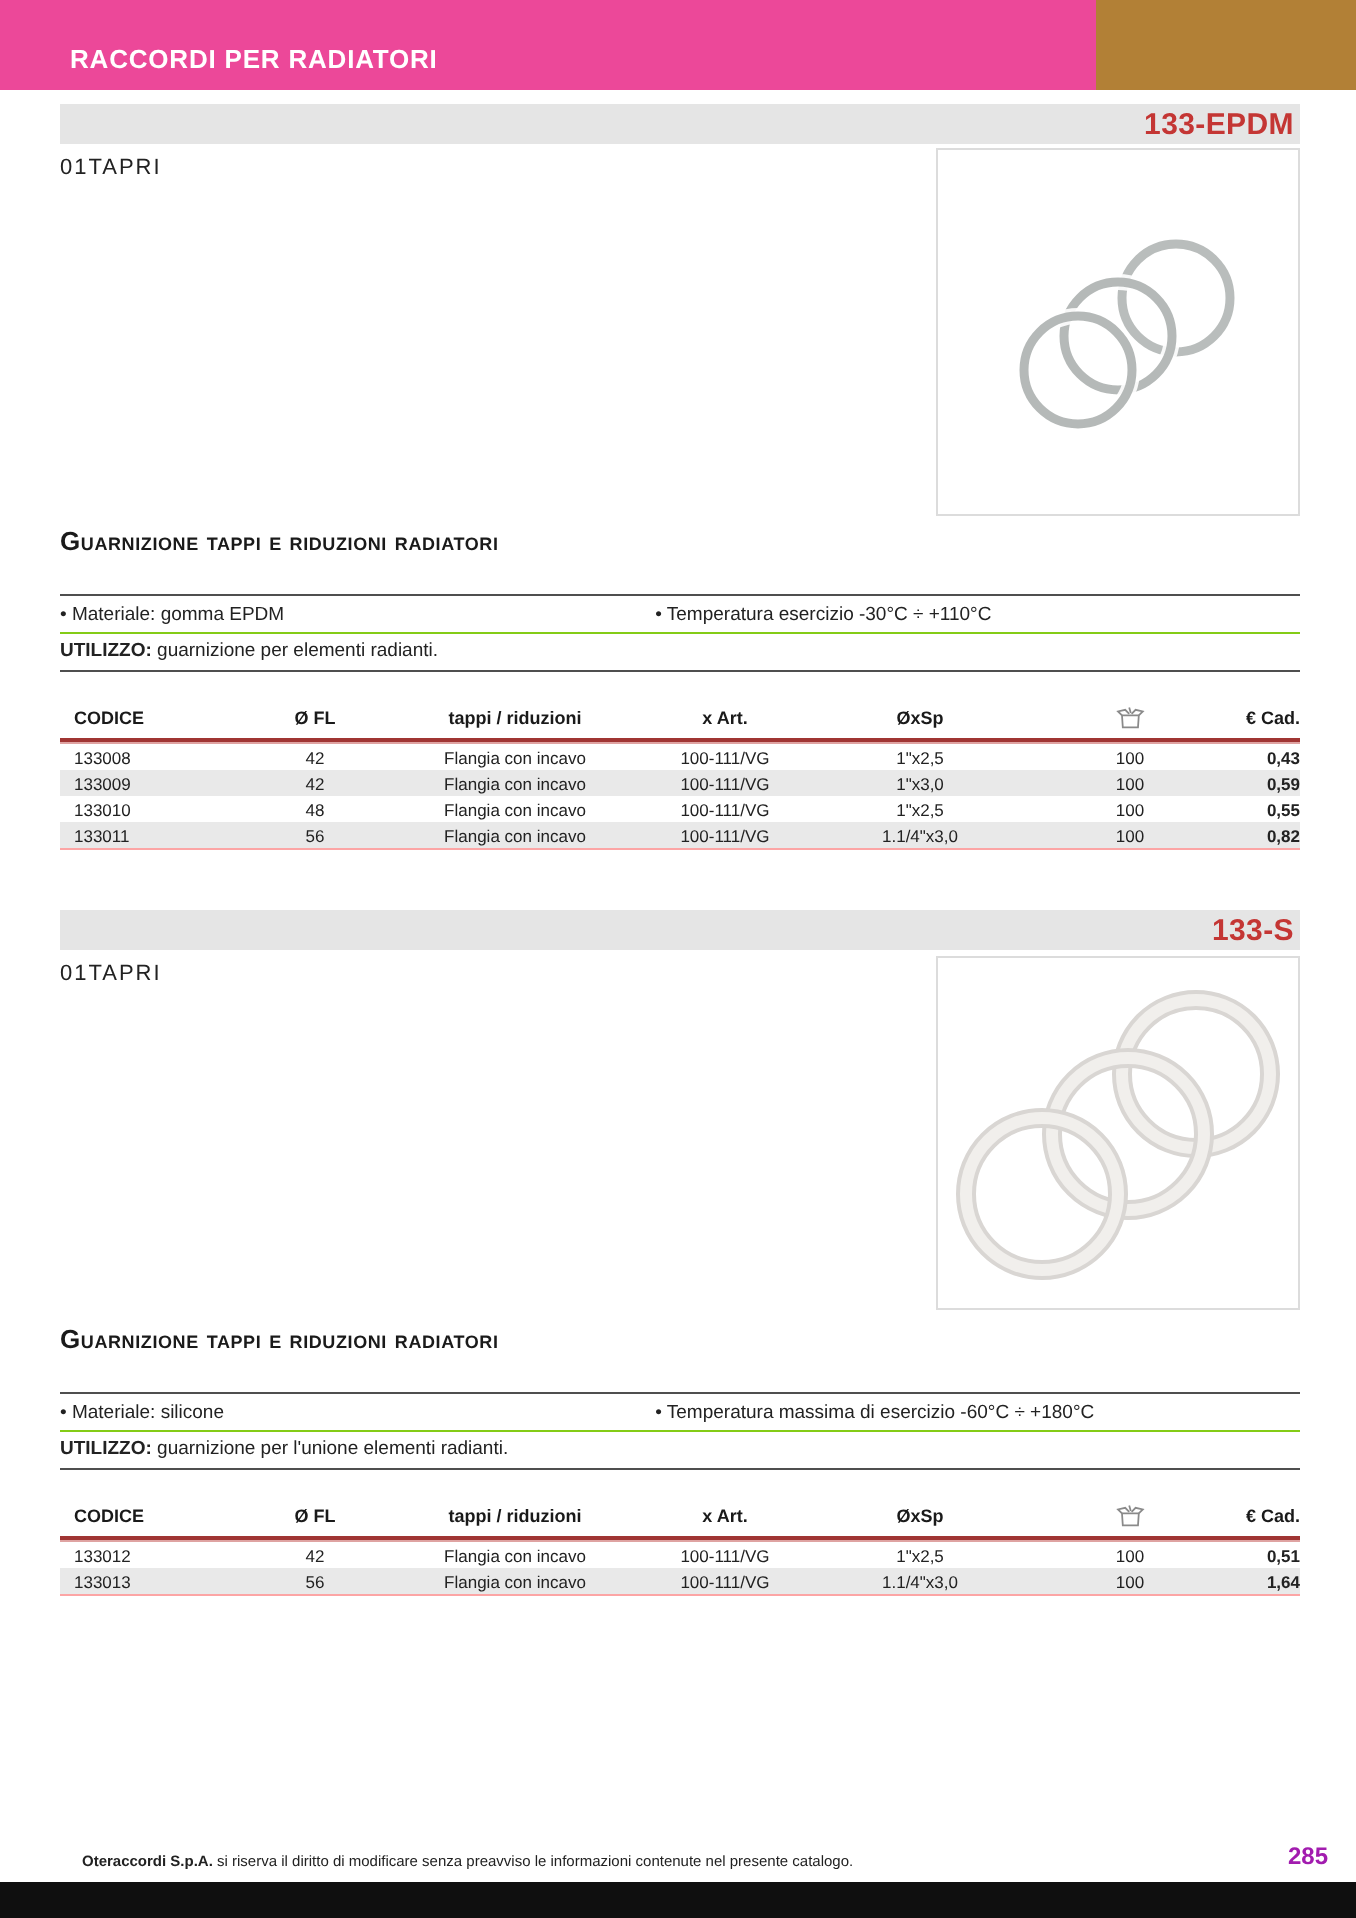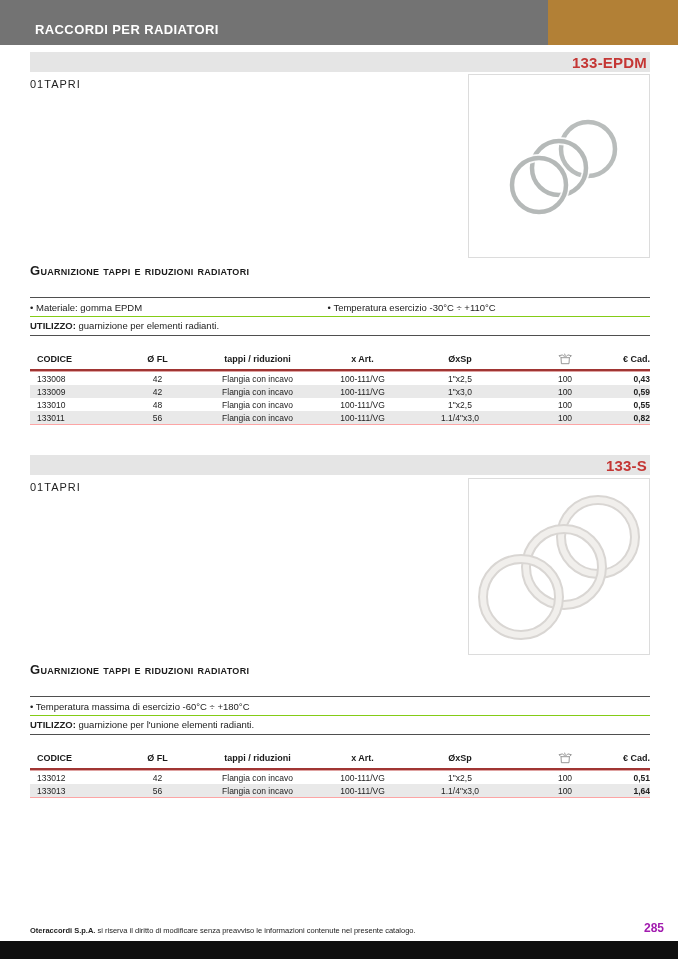--- a/index.html
+++ b/index.html
@@ -4,21 +4,21 @@
 <style>
   html,body{margin:0;padding:0;}
   body{
     width:678px;height:959px;position:relative;overflow:hidden;
     background:#ffffff;
     font-family:"Liberation Sans","DejaVu Sans",sans-serif;
     -webkit-font-smoothing:antialiased;
   }
   
   .topbar{display:flex;height:45px;width:678px;}
-  .topbar-red{flex:1;background:#737373;display:flex;align-items:flex-end;padding:0 0 8px 35px;box-sizing:border-box;}
+  .topbar-red{flex:1;background:#ec4899;display:flex;align-items:flex-end;padding:0 0 8px 35px;box-sizing:border-box;}
   .topbar-red .title{color:#ffffff;font-weight:bold;font-size:13px;letter-spacing:.4px;}
   .topbar-gold{width:130px;background:#b28036;}
   
   .content{position:relative;margin-left:30px;width:620px;}
   .code-bar{height:20px;background:#e5e5e5;display:flex;align-items:center;justify-content:flex-end;padding-right:3px;box-sizing:border-box;}
   .code-bar .code{color:#c43634;font-weight:bold;font-size:15px;letter-spacing:.2px;}
   .code-bar.first{margin-top:7px;}
   .code-bar.second{margin-top:30px;}
   .media-row{position:relative;}
   .media-row.h1{height:192px;}
@@ -44,21 +44,21 @@
   .red-rule{height:2px;background:#a03533;border-bottom:1px solid #dfa3a2;}
   .tbody .tr{height:13px;font-size:8.5px;color:#222;}
   .tbody .tr:nth-child(even){background:#e9e9e9;}
   .tbody{border-bottom:1px solid #fca5a5;}
   .c-left{text-align:left;padding-left:7px;}
   .c-center{text-align:center;}
   .c-right{text-align:right;}
   .td.price,.tbody .tr .td:last-child{font-weight:bold;}
   .icon-cell{display:flex;justify-content:center;align-items:center;}
   
-  .page-footer{position:absolute;left:30px;right:14px;bottom:24px;display:flex;justify-content:space-between;align-items:flex-end;}
+  .page-footer{position:absolute;left:41px;right:14px;bottom:24px;display:flex;justify-content:space-between;align-items:flex-end;}
   .disclaimer{font-size:7.5px;color:#222;}
   .disclaimer .bold{font-weight:bold;}
   .page-num{font-size:12px;font-weight:bold;color:#a21caf;margin-top:40px;}
   .black-bar{position:absolute;left:0;bottom:0;width:678px;height:18px;background:#0f0f0f;}
 </style>
 </head>
 <body>
 
 <div class="topbar">
   <div class="topbar-red">
@@ -166,20 +166,21 @@
           <circle cx="129" cy="58" r="37" fill="none" stroke="#f1efec" stroke-width="6"></circle>
           <circle cx="95" cy="88" r="38" fill="none" stroke="#d9d6d3" stroke-width="10"></circle>
           <circle cx="95" cy="88" r="38" fill="none" stroke="#f1efec" stroke-width="6"></circle>
           <circle cx="52" cy="118" r="38" fill="none" stroke="#d9d6d3" stroke-width="10"></circle>
           <circle cx="52" cy="118" r="38" fill="none" stroke="#f1efec" stroke-width="6"></circle>
         </svg>
       </div>
     </div>
     <div class="sec-title">Guarnizione tappi e riduzioni radiatori</div>
     <div class="spec-row">
+      <span class="spec-left bullet">Materiale: silicone</span>
       <span class="spec-right bullet">Temperatura massima di esercizio -60°C ÷ +180°C</span>
     </div>
     <div class="usage-row">
       <span class="usage-label">UTILIZZO:</span><span> guarnizione per l'unione elementi radianti.</span>
     </div>
     <div class="ptable">
       <div class="tr thead">
         <div class="td c-left">CODICE</div>
         <div class="td c-center">Ø FL</div>
         <div class="td c-center">tappi / riduzioni</div>

